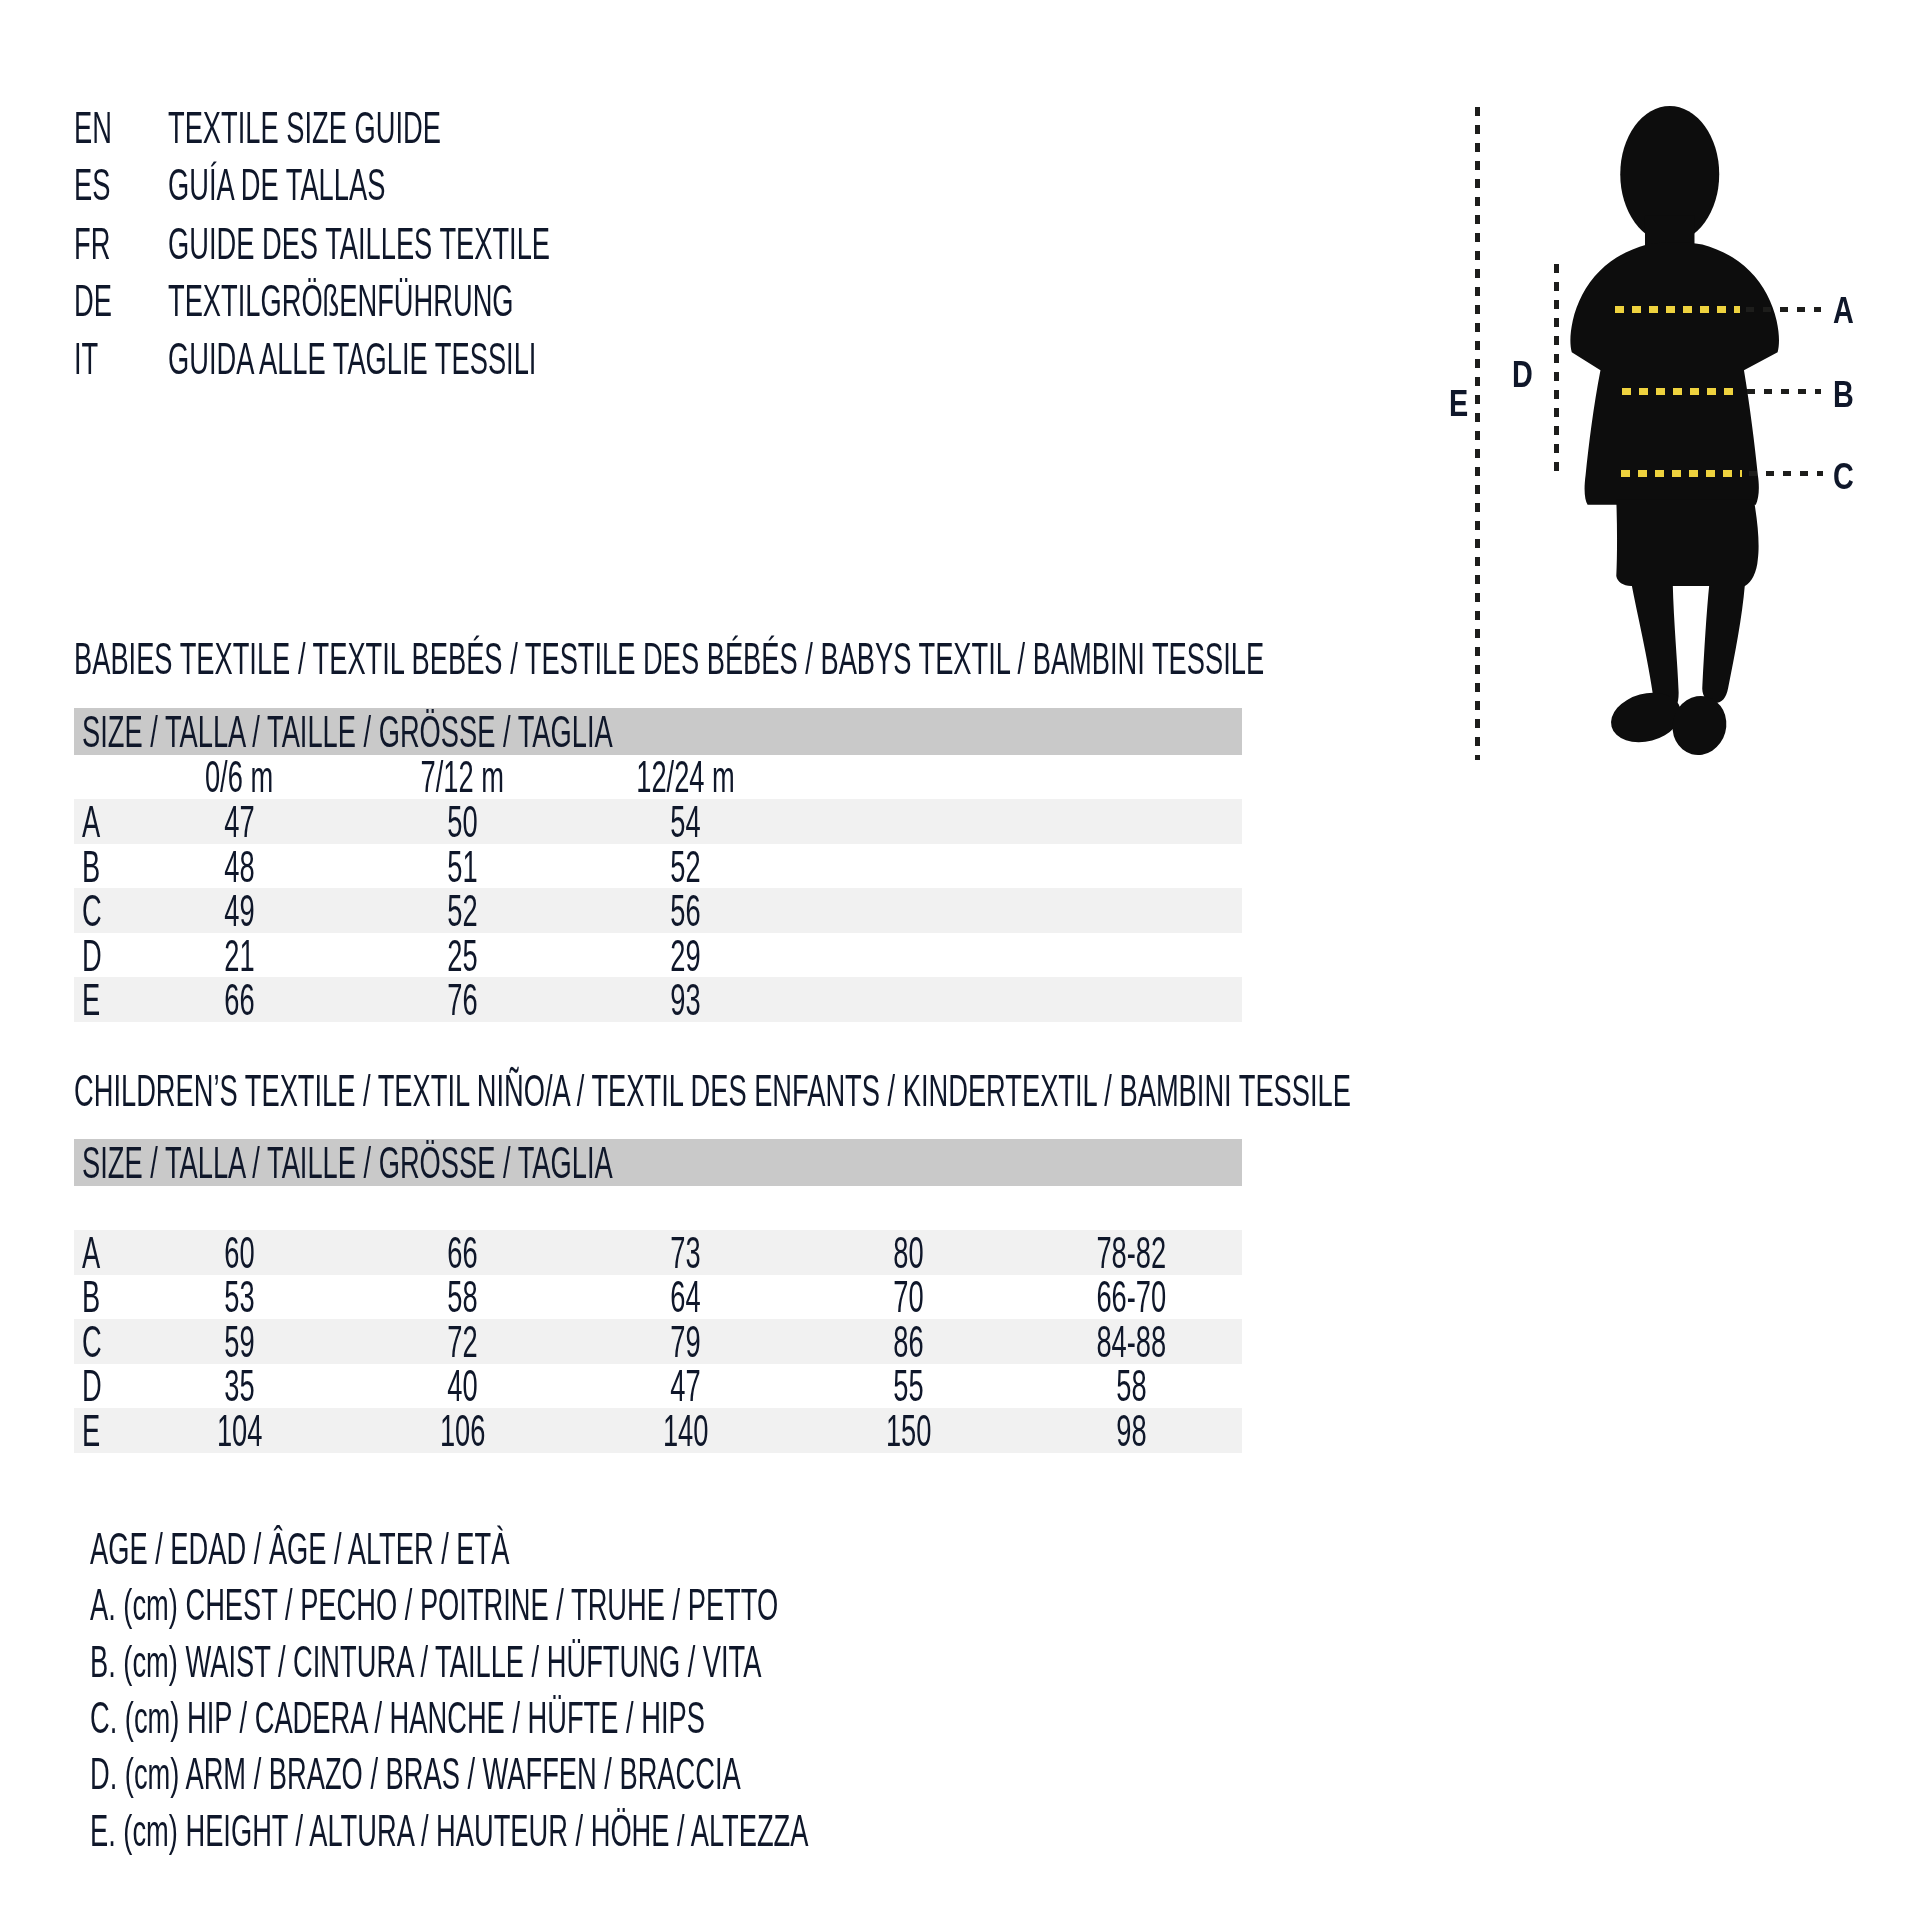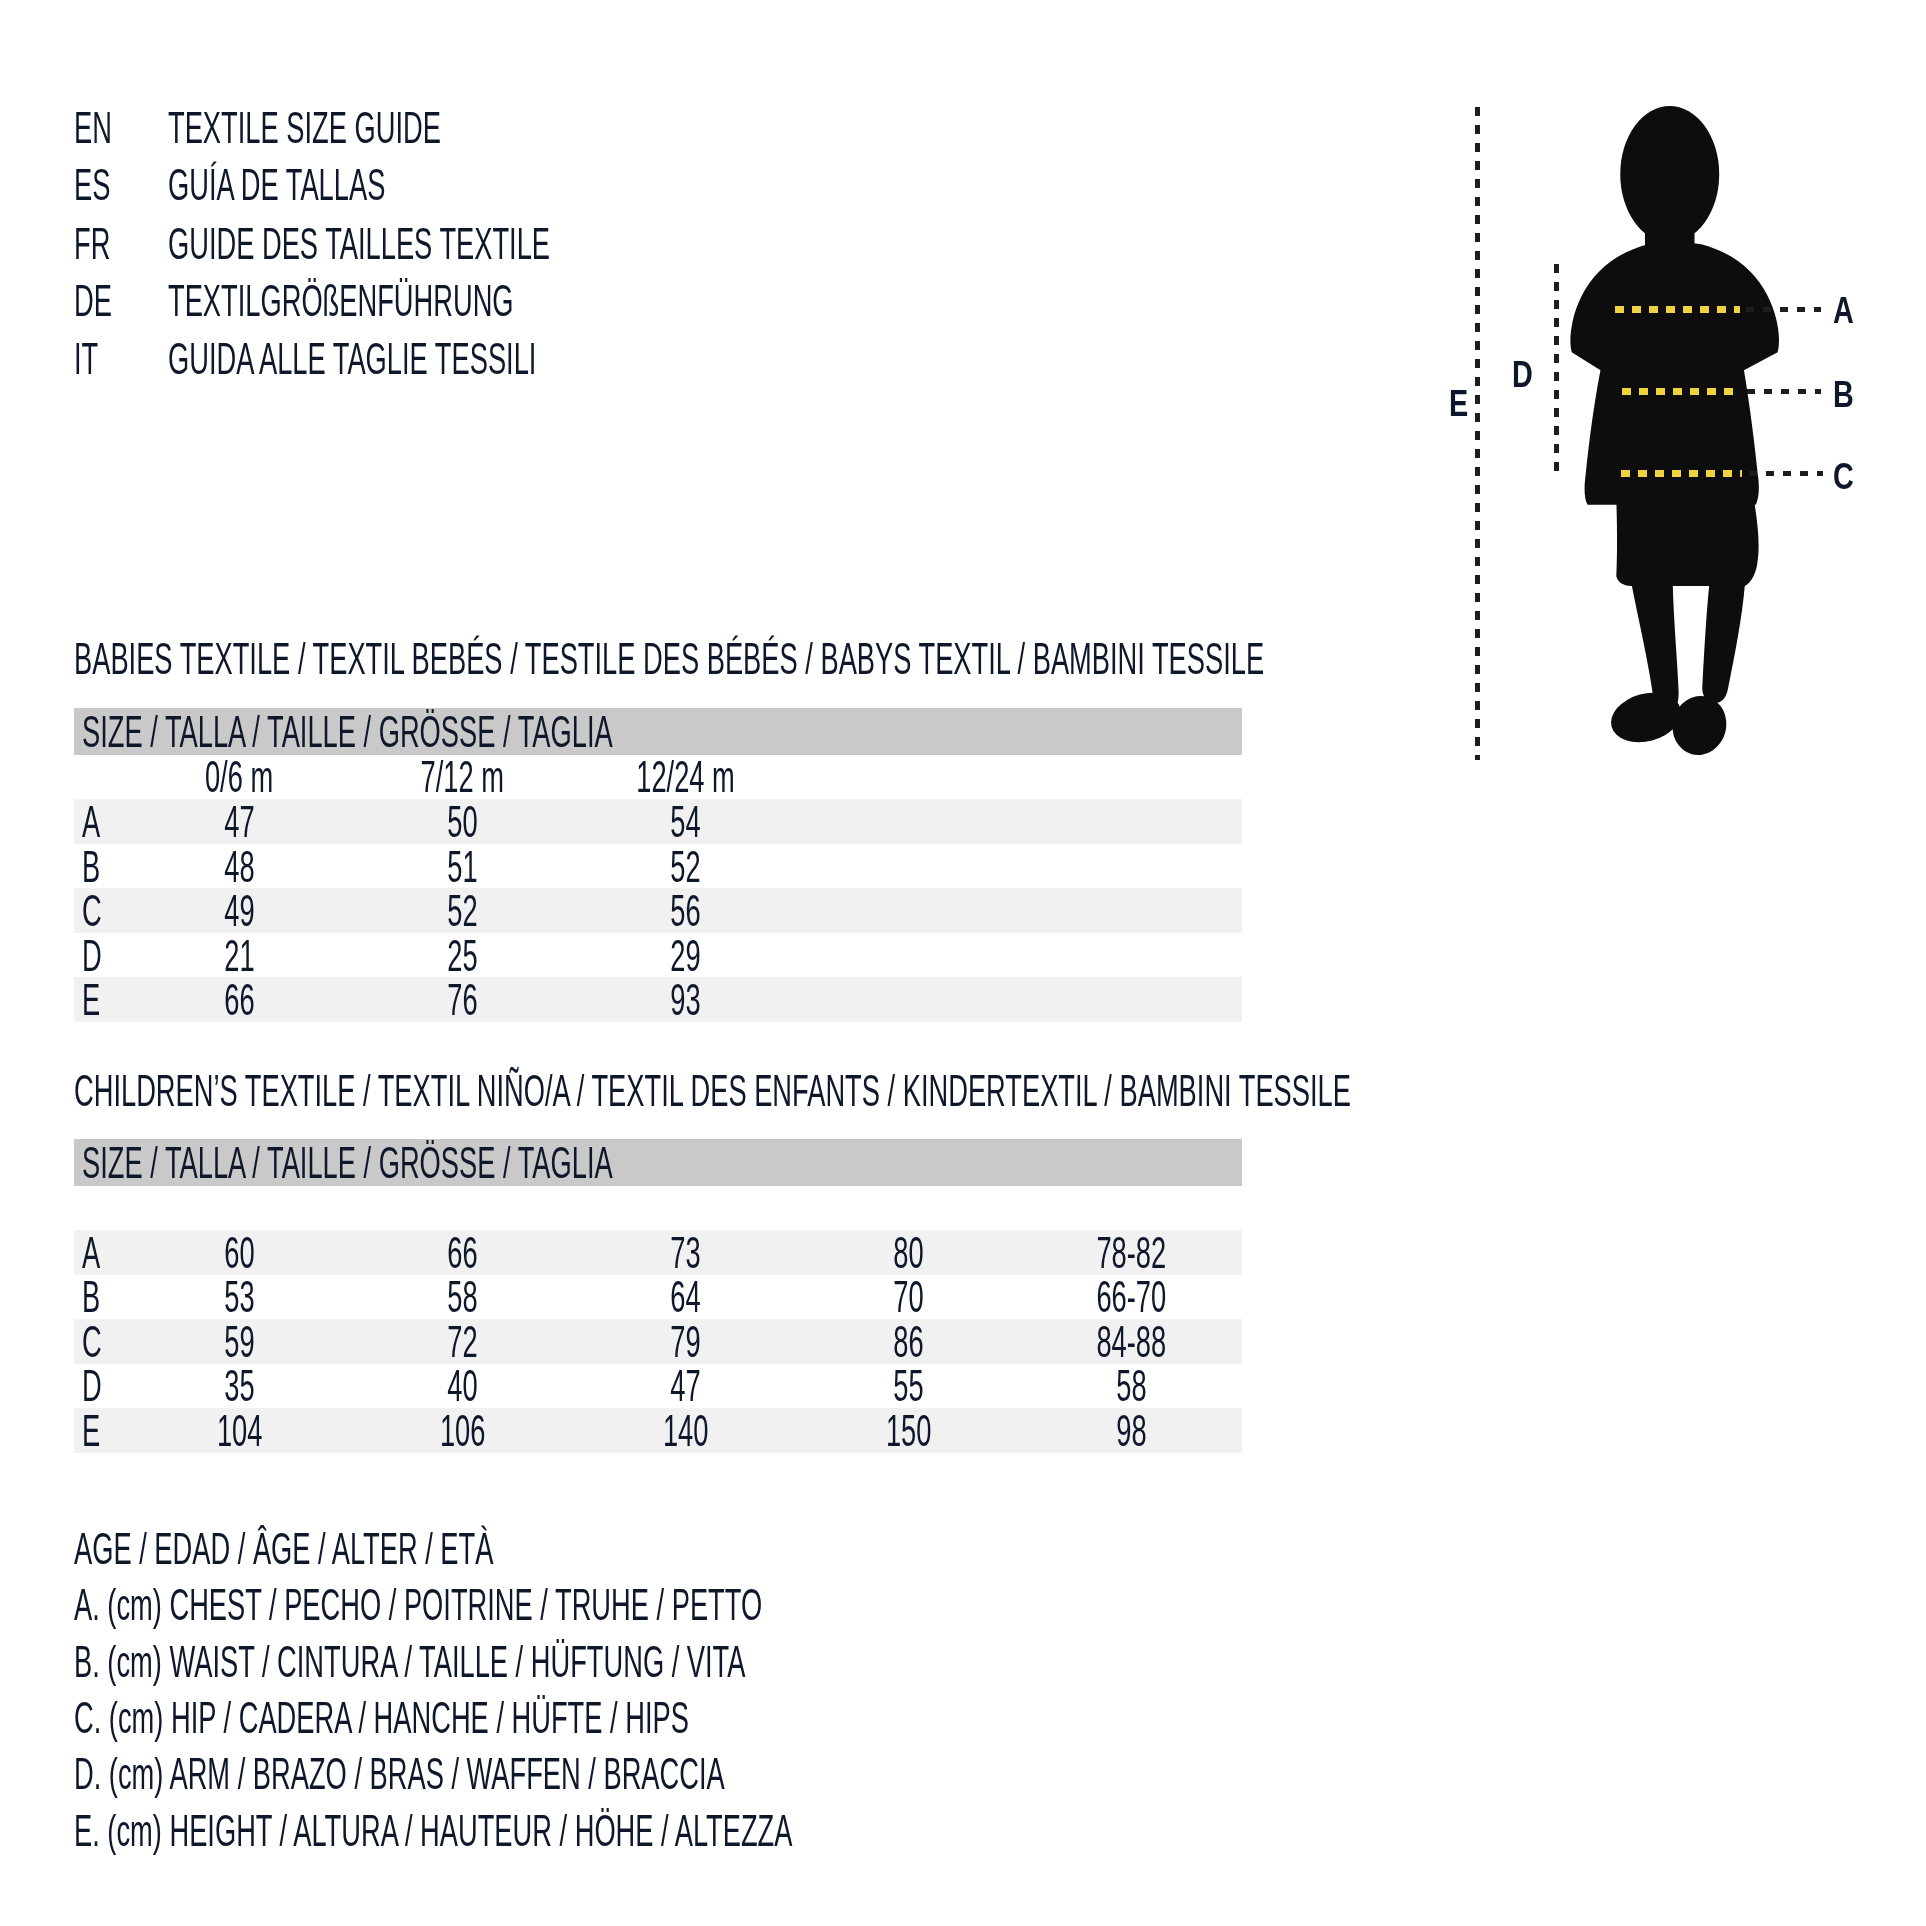--- a/index.html
+++ b/index.html
@@ -18,21 +18,21 @@
   .section-title { position:absolute; left:74px; height:48px; line-height:48px; }
   .band { position:absolute; left:74px; width:1168px; height:47px;
           background:#c9c9c9; line-height:47px; }
   .band .cx { margin-left:8px; }
   .trow { position:absolute; left:74px; width:1168px; height:45px; display:grid; align-items:center; }
   .g4 { grid-template-columns:54px 223px 223px 223px 1fr; }
   .g6 { grid-template-columns:54px 223px 223px 223px 223px 223px; }
   .alt { background:#f1f1f1; }
   .cell { text-align:center; line-height:45px; }
   .cell-label { text-align:left; padding-left:8px; line-height:45px; }
-  .legend-line { position:absolute; left:74px; height:48px; line-height:48px; }
+  .legend-line { position:absolute; left:90px; height:48px; line-height:48px; }
   
   .fig-svg { position:absolute; left:1544px; top:99px; z-index:1; }
   .vdash { position:absolute; width:5px; z-index:2;
            background:repeating-linear-gradient(180deg,#1d1d1b 0 9px,transparent 9px 18px); }
   .ydash { position:absolute; height:7px; z-index:3;
            background:repeating-linear-gradient(90deg,#eed23e 0 9px,transparent 9px 17px); }
   .bdash { position:absolute; height:5px; z-index:3;
            background:repeating-linear-gradient(90deg,#1d1d1b 0 8px,transparent 8px 17px); }
   .mlabel { position:absolute; font-weight:bold; font-size:36px; line-height:36px; z-index:4; }
   .mlabel .in { display:inline-block; transform:scaleX(0.8); transform-origin:0 50%; }

